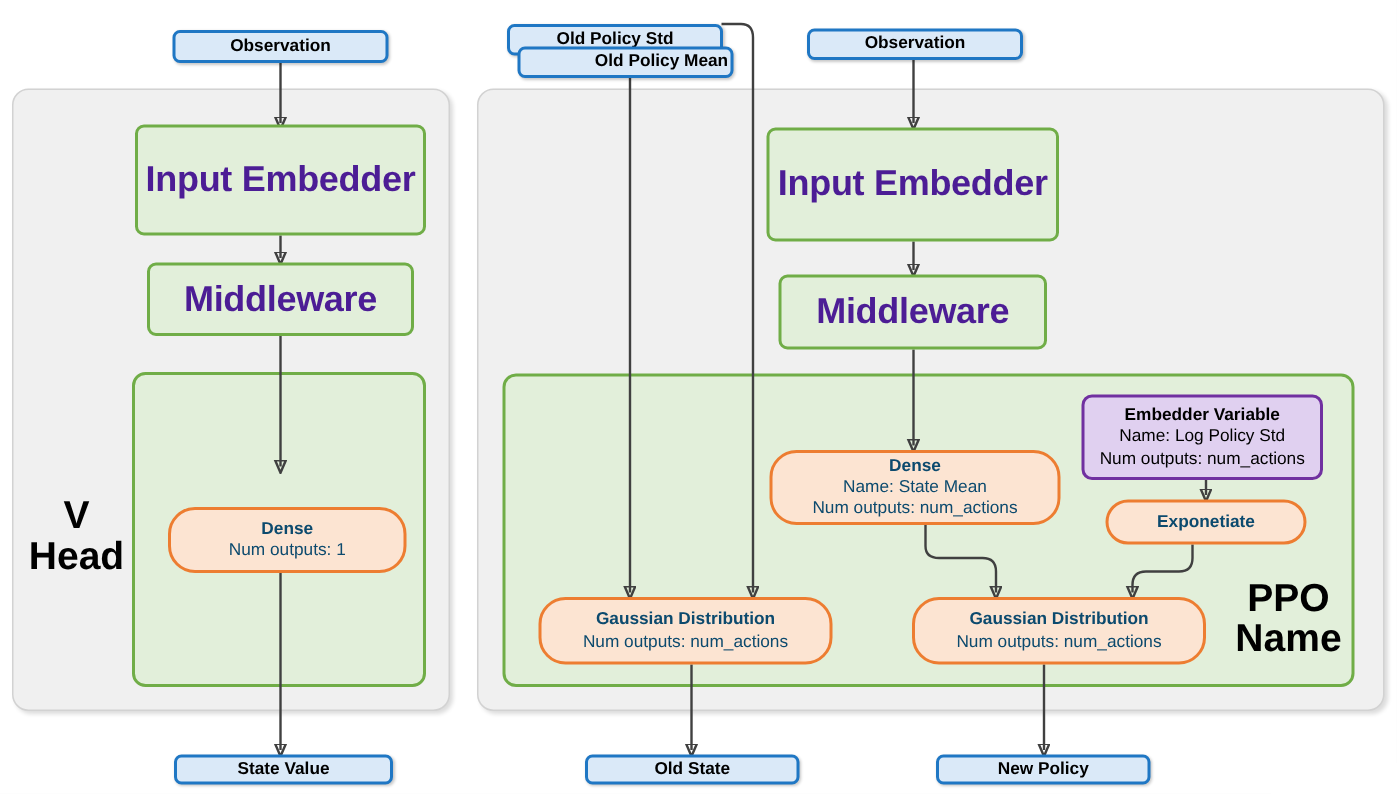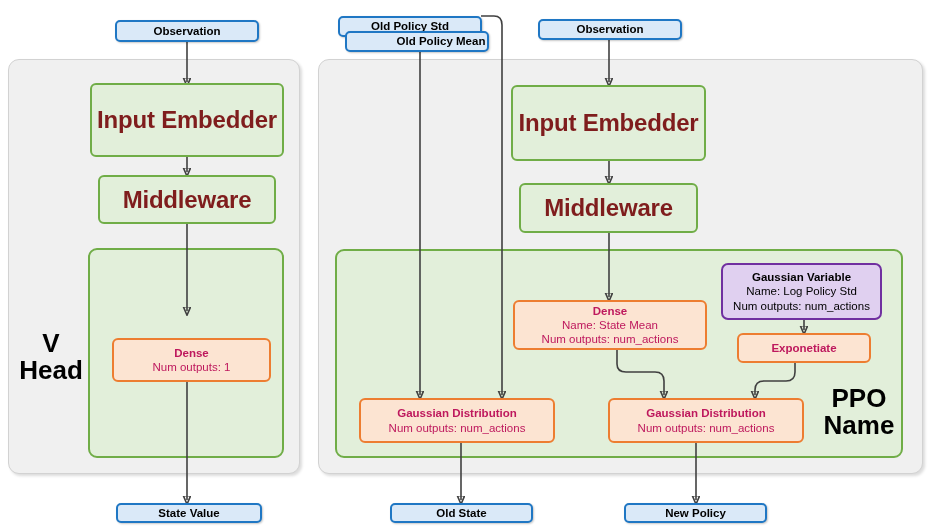--- a/index.html
+++ b/index.html
@@ -40,33 +40,33 @@
   .green-panel {
     background: #e2efda;
     border: 2px solid #70ad47;
     border-radius: 9px;
   }
   
   .green-block {
     background: #e2efda;
     border: 2px solid #70ad47;
     border-radius: 6px;
-    color: #7f1d1d;
+    color: #4c1d95;
     font-weight: bold;
   }
   .green-block .lbl {
     font-size: 24px;
     letter-spacing: -0.2px;
   }
   
   .orange-block {
     background: #fce4d2;
     border: 2px solid #ed7d31;
-    border-radius: 6px;
-    color: #be185d;
+    border-radius: 18px;
+    color: #0c4a6e;
     padding: 2px 6px;
   }
   .orange-block .title {
     font-size: 11.5px;
     font-weight: bold;
   }
   .orange-block .sub {
     font-size: 11.5px;
     font-weight: normal;
   }
@@ -217,21 +217,21 @@
     <span class="lbl">Middleware</span>
   </div>
 
   <div class="node orange-block" style="left:513px; top:300px; width:194px; height:50px;">
     <span class="title">Dense</span>
     <span class="sub">Name: State Mean</span>
     <span class="sub">Num outputs: num_actions</span>
   </div>
 
   <div class="node purple-block" style="left:721px; top:263px; width:161px; height:57px;">
-    <span class="title">Gaussian Variable</span>
+    <span class="title">Embedder Variable</span>
     <span class="sub">Name: Log Policy Std</span>
     <span class="sub">Num outputs: num_actions</span>
   </div>
 
   <div class="node orange-block" style="left:737px; top:333px; width:134px; height:30px;">
     <span class="title">Exponetiate</span>
   </div>
 
   <div class="node orange-block" style="left:359px; top:398px; width:196px; height:45px;">
     <span class="title">Gaussian Distribution</span>

